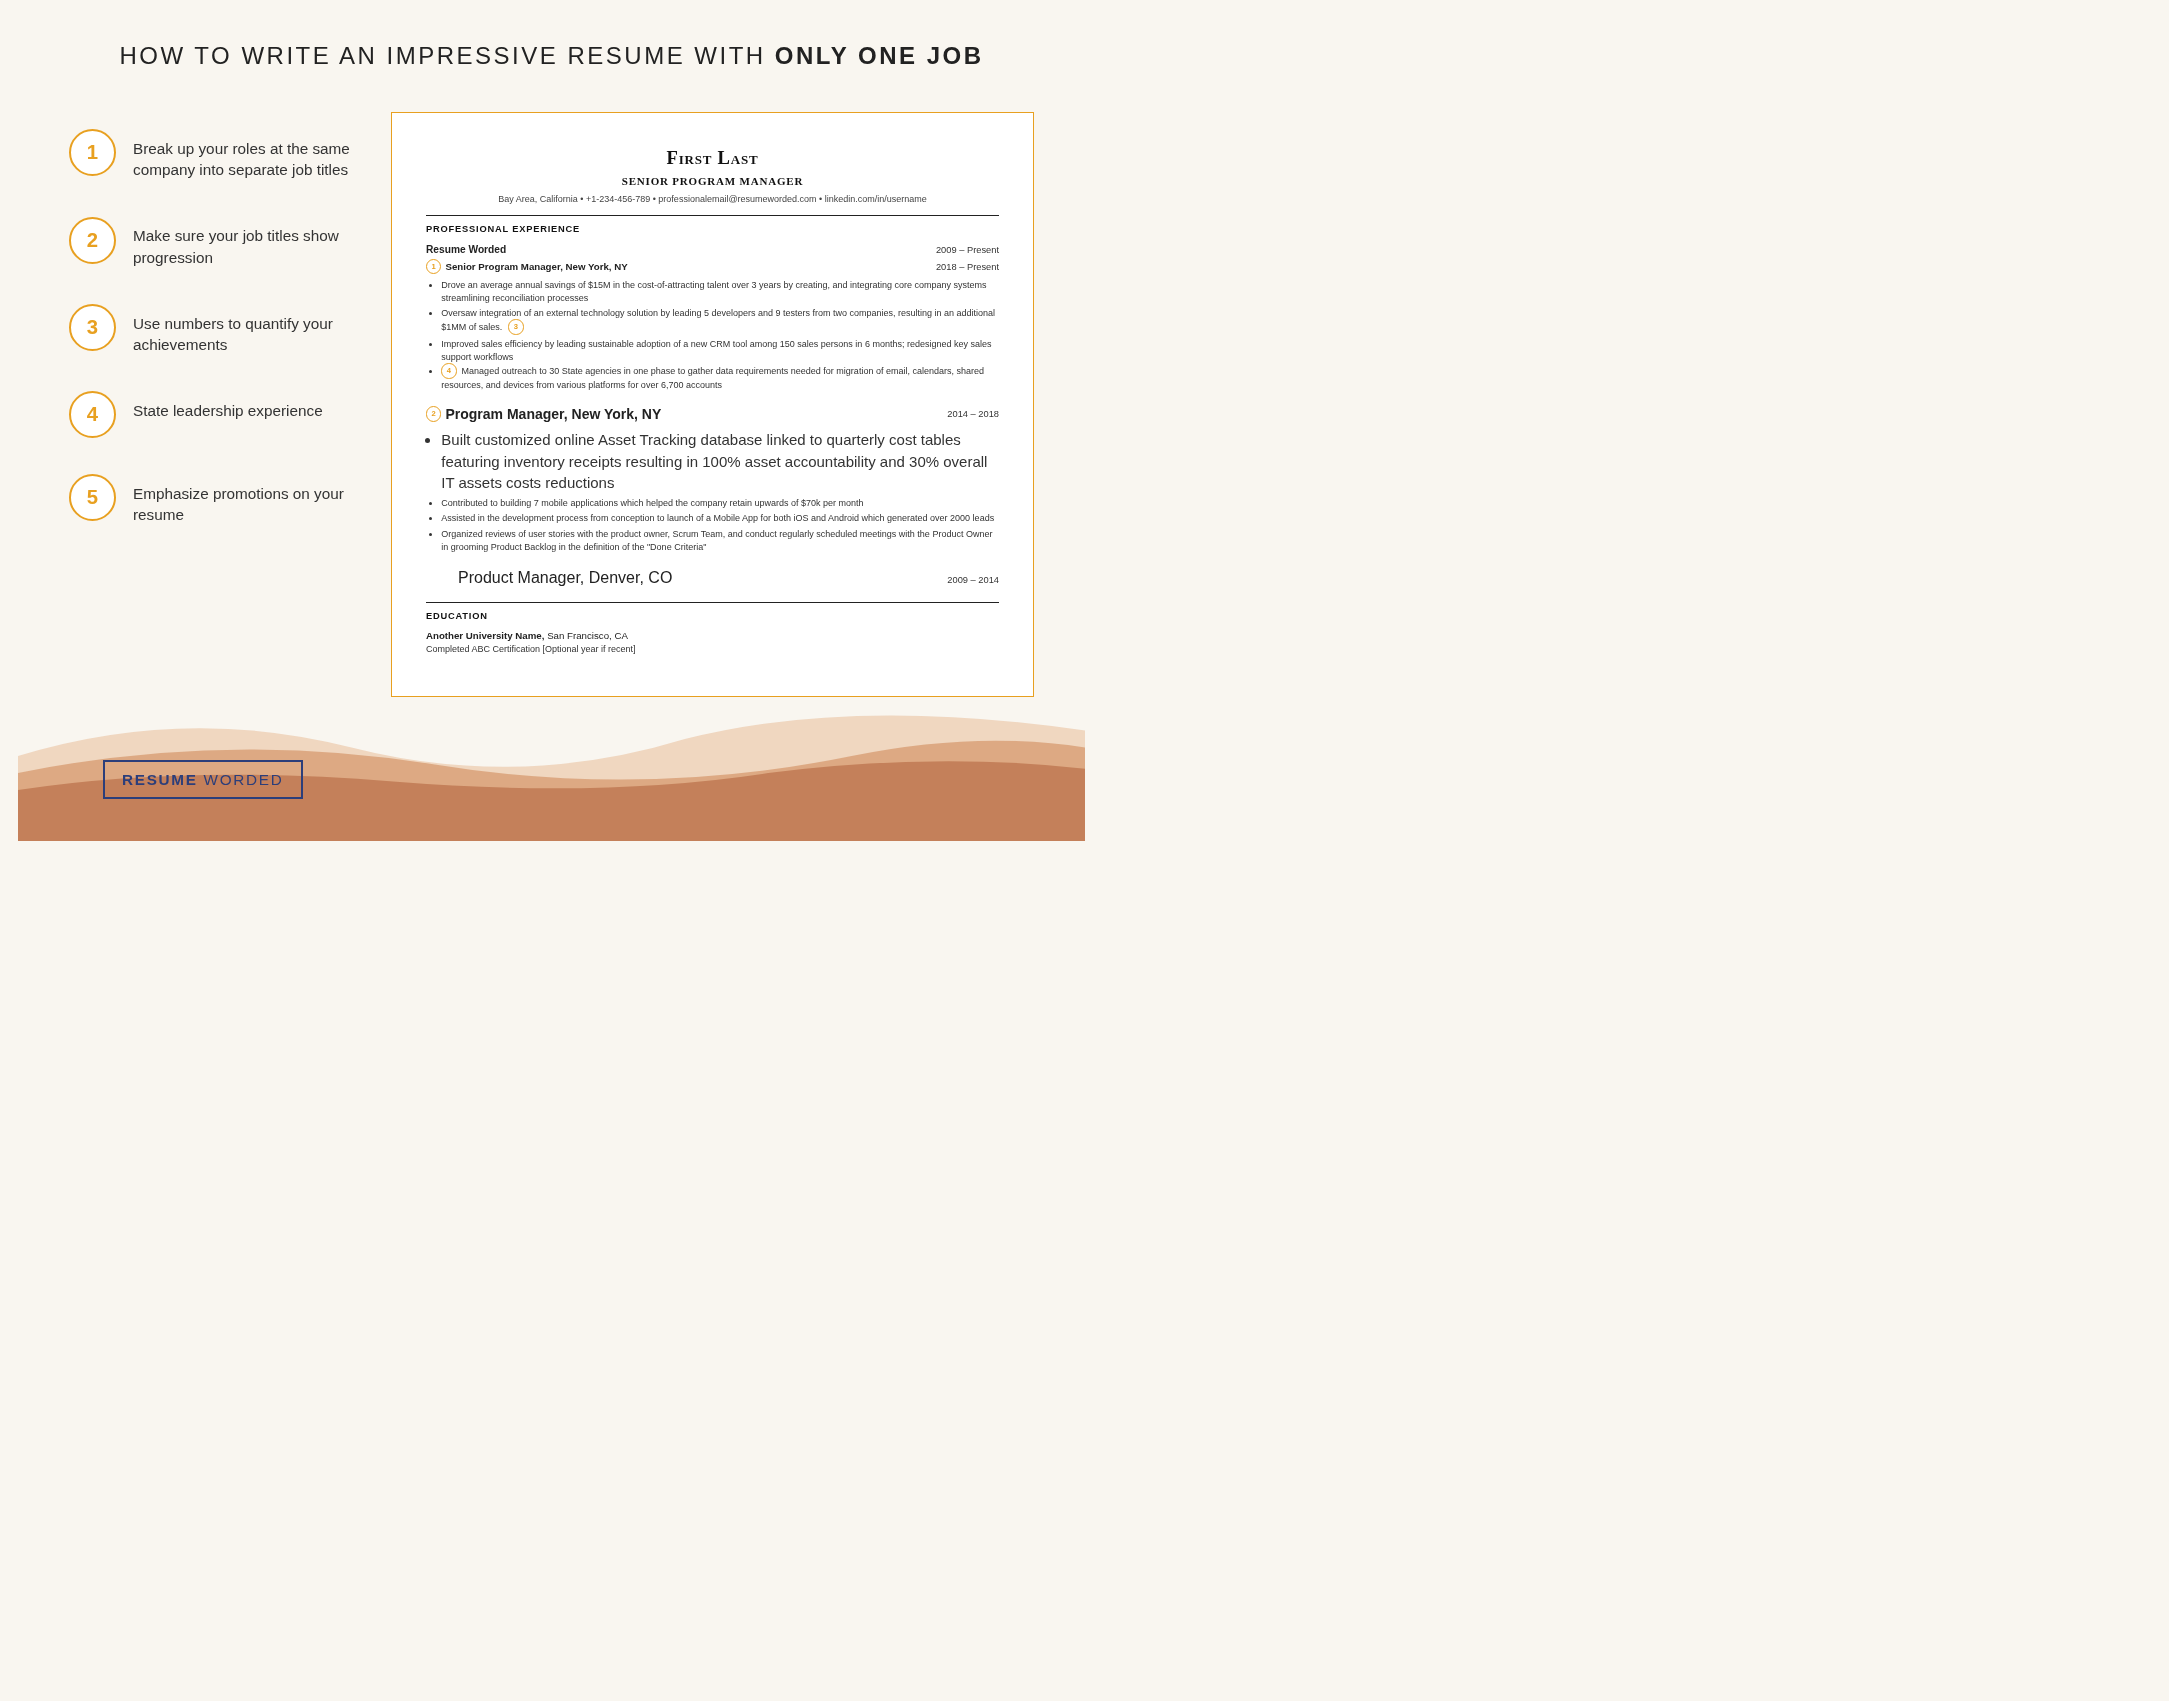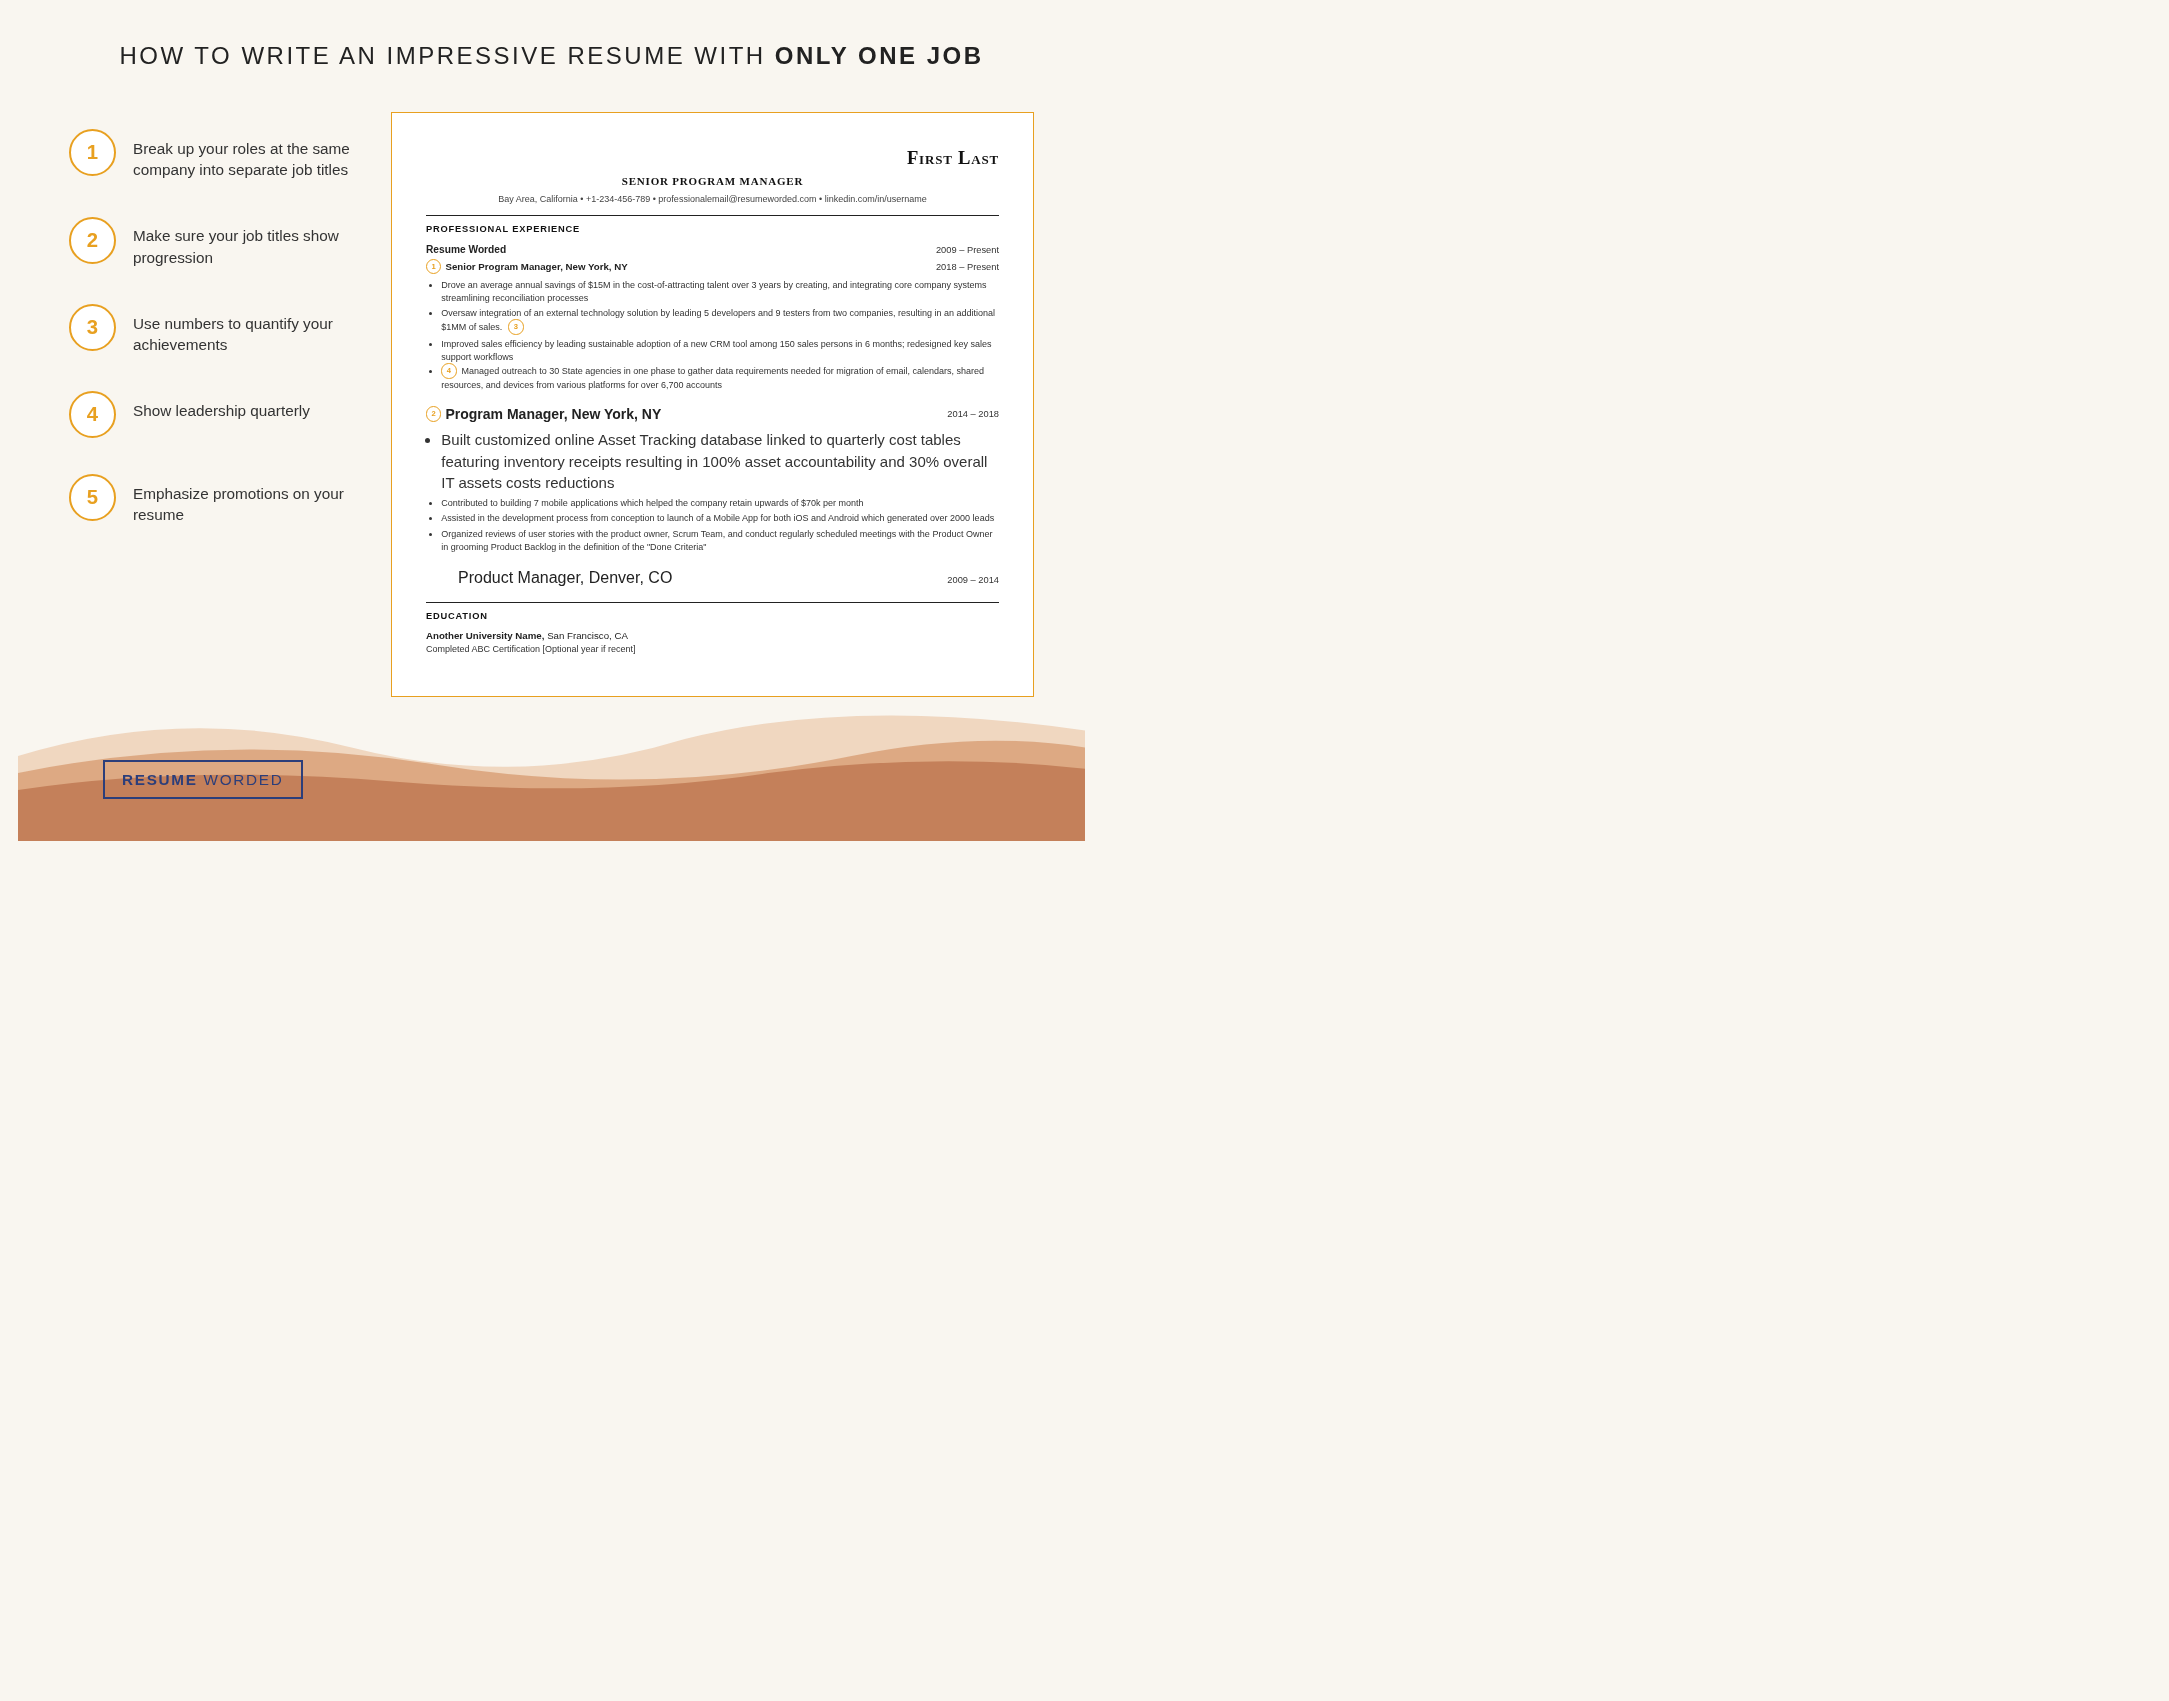--- a/index.html
+++ b/index.html
@@ -217,21 +217,20 @@
 
     .logo-container {
       position: absolute;
       bottom: 42px;
       left: 85px;
       z-index: 3;
     }
 
     .small-first-name {
       font-variant: small-caps;
-      text-align: right;
     }
   </style>
 </head>
 <body>
 
 <div class="page-wrapper">
 
   <div class="header">
     <h1 class="header-title">
       <span>HOW TO WRITE AN IMPRESSIVE RESUME WITH </span><strong>ONLY ONE JOB</strong>
@@ -252,21 +251,21 @@
         <div class="tip-text">Make sure your job titles show progression</div>
       </div>
 
       <div class="tip-item">
         <div class="tip-circle">3</div>
         <div class="tip-text">Use numbers to quantify your achievements</div>
       </div>
 
       <div class="tip-item">
         <div class="tip-circle">4</div>
-        <div class="tip-text">Show leadership quarterly</div>
+        <div class="tip-text">State leadership experience</div>
       </div>
 
       <div class="tip-item">
         <div class="tip-circle">5</div>
         <div class="tip-text">Emphasize promotions on your resume</div>
       </div>
 
     </div>
 
     <div class="right-panel">

